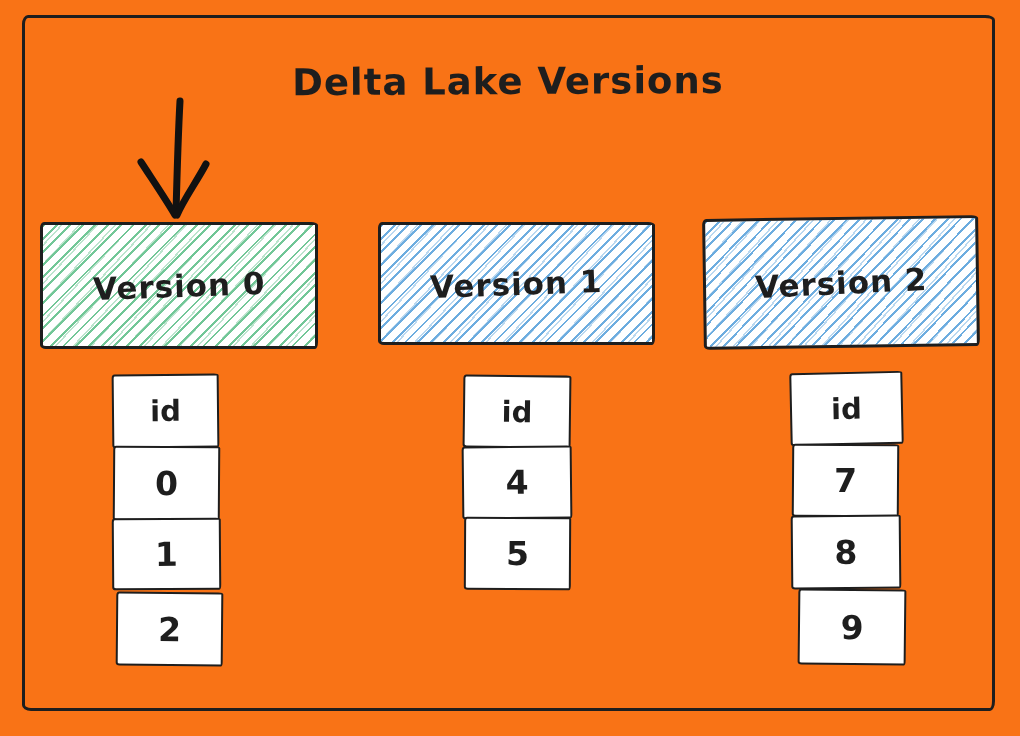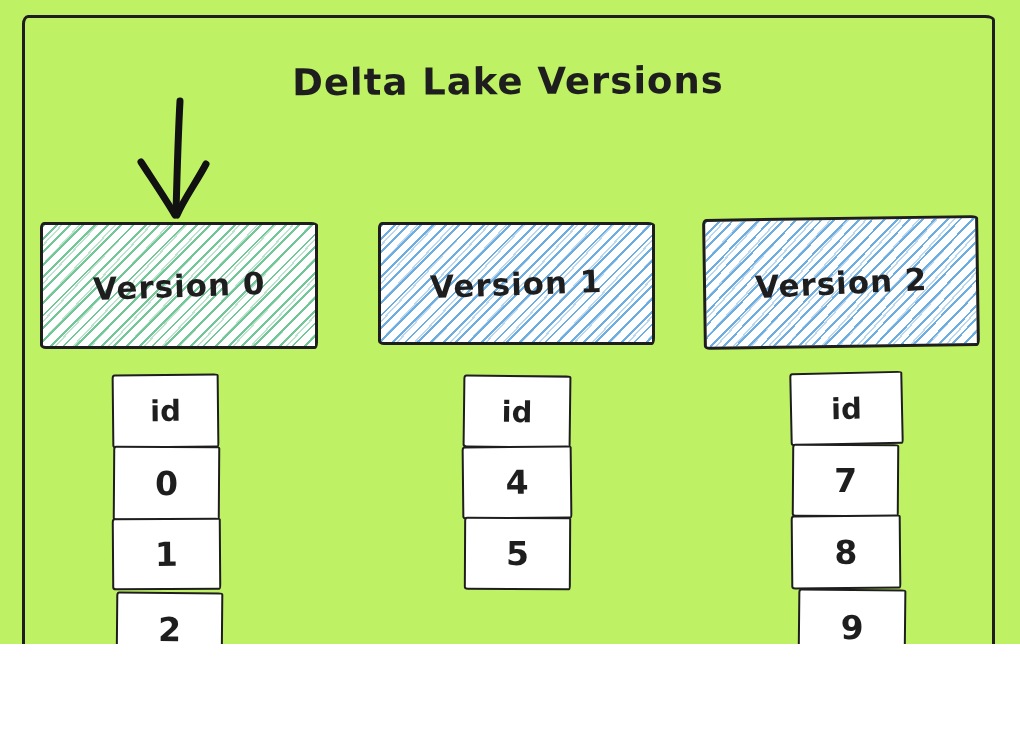--- a/index.html
+++ b/index.html
@@ -1,17 +1,17 @@
 <!DOCTYPE html>
 <html><head>
 <meta charset="utf-8">
 <style>
   html,body{margin:0;padding:0;background:#ffffff;}
   #stage{
-    position:relative;width:1020px;height:644px;background:#bef264;overflow:hidden;
+    position:relative;width:1020px;height:736px;background:#f97316;overflow:hidden;
     font-family:"DejaVu Sans", sans-serif;color:#1e1e1e;
   }
   .frame{
     position:absolute;left:22px;top:15px;width:967px;height:690px;
     border:3px solid #1e1e1e;
     border-radius:6px 10px 5px 9px / 9px 5px 10px 6px;
   }
   .title{
     position:absolute;left:23px;top:60px;width:970px;text-align:center;
     font-size:37px;font-weight:bold;letter-spacing:1px;

